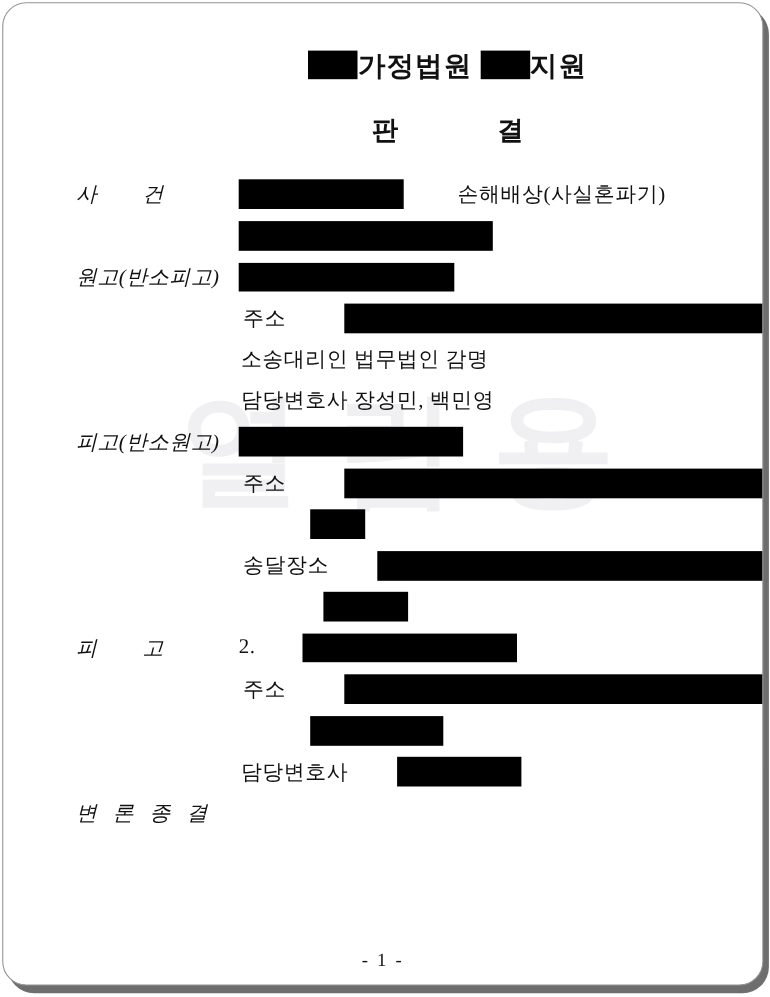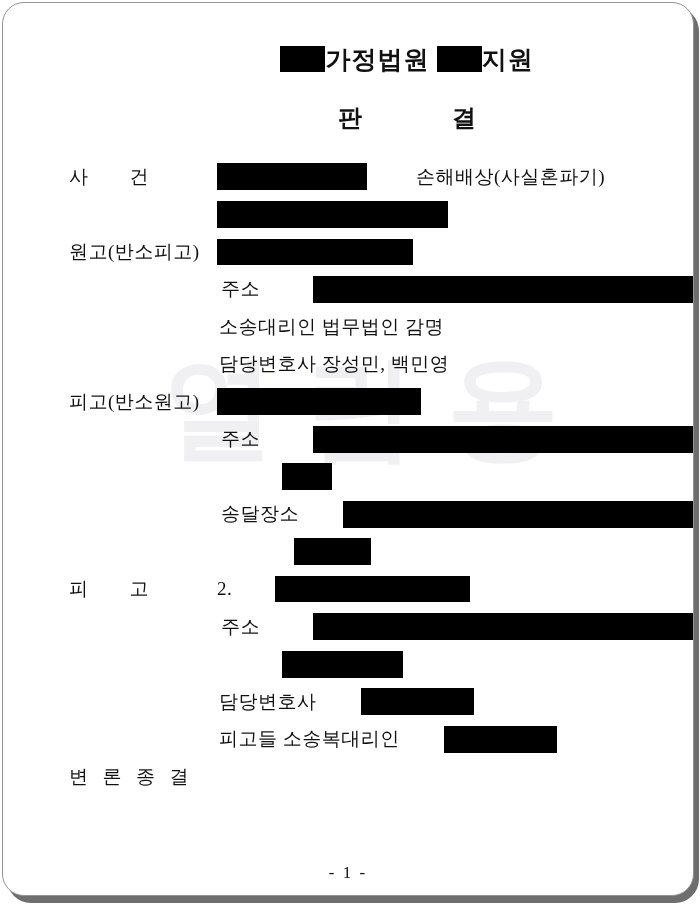--- a/index.html
+++ b/index.html
@@ -19,21 +19,21 @@
   .content { position:relative; z-index:1; padding-left:66px; padding-right:4px; }
 
   .court-title { margin-top:40px; text-align:center; transform:translateX(28px);
                  font-size:25px; font-weight:bold; letter-spacing:1px; white-space:nowrap; }
   .judgment { margin-top:26px; text-align:center; transform:translateX(28px);
               font-size:24px; font-weight:bold; }
   .judgment .j2 { margin-left:90px; }
 
   .body-rows { margin-top:29px; }
   .row { display:flex; align-items:center; height:27px; margin-bottom:10.5px; }
-  .label-col { width:148px; flex:0 0 148px; font-size:19px; letter-spacing:0.5px; }
+  .label-col { width:148px; flex:0 0 148px; font-size:19px; letter-spacing:0.5px;font-style:italic; }
   .content-col { flex:1; display:flex; align-items:center; font-size:19px; letter-spacing:0.5px;gap:40px; }
 
   .just80  { display:inline-block; width:80px;  text-align:justify; text-align-last:justify; }
   .just120 { display:inline-block; width:120px; text-align:justify; text-align-last:justify; }
 
   .redact { background:#000; display:inline-block; flex:0 0 auto; }
   .rd-h27 { height:27px; } .rd-h26 { height:26px; } .rd-h25 { height:25px; }
   .t-redact { display:inline-block; background:#000; width:45px; height:26px; vertical-align:-4px; }
 
   .sp2 { margin-left:2px; }
@@ -170,27 +170,20 @@
 
 
         <div class="row">
           <div class="label-col"></div>
           <div class="content-col">
             <span class="sp2">담당변호사</span>
             <span class="redact rd-h27" style="width:113px;margin-left:4px"></span>
           </div>
         </div>
 
-        <div class="row">
-          <div class="label-col"></div>
-          <div class="content-col">
-            <span class="sp2">피고들 소송복대리인</span>
-            <span class="redact rd-h27" style="width:113px;margin-left:4px"></span>
-          </div>
-        </div>
 
         <div class="row">
           <div class="label-col"><span class="just120">변 론 종 결</span></div>
         </div>
 
       </div>
     </div>
 
     <div class="page-num">- 1 -</div>
   </div>

